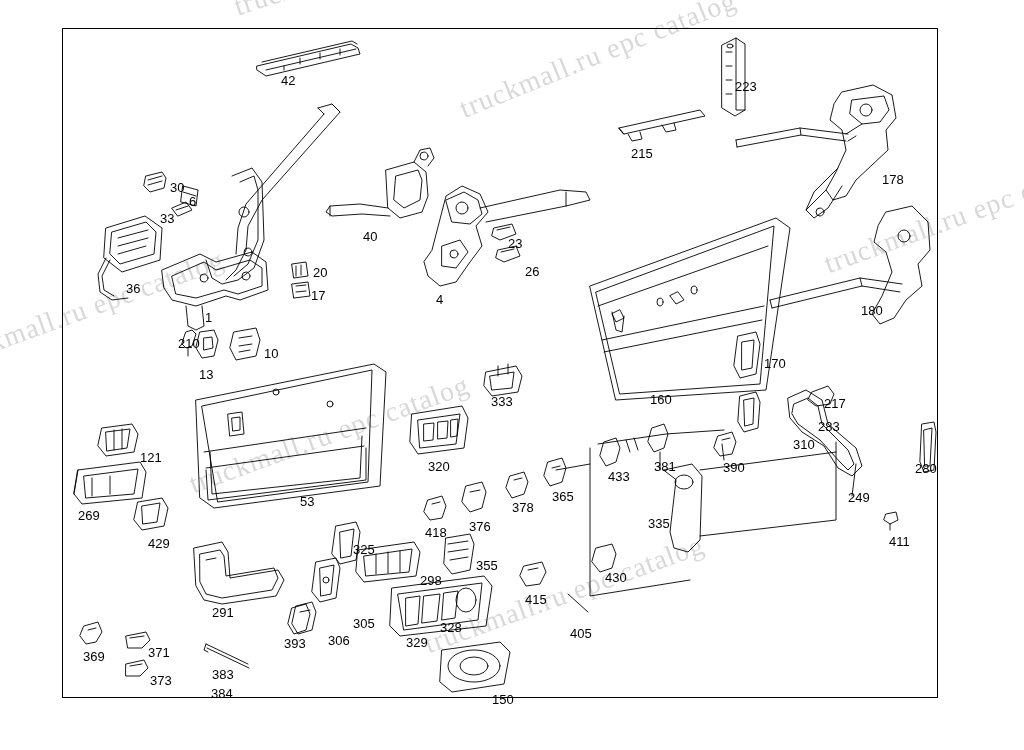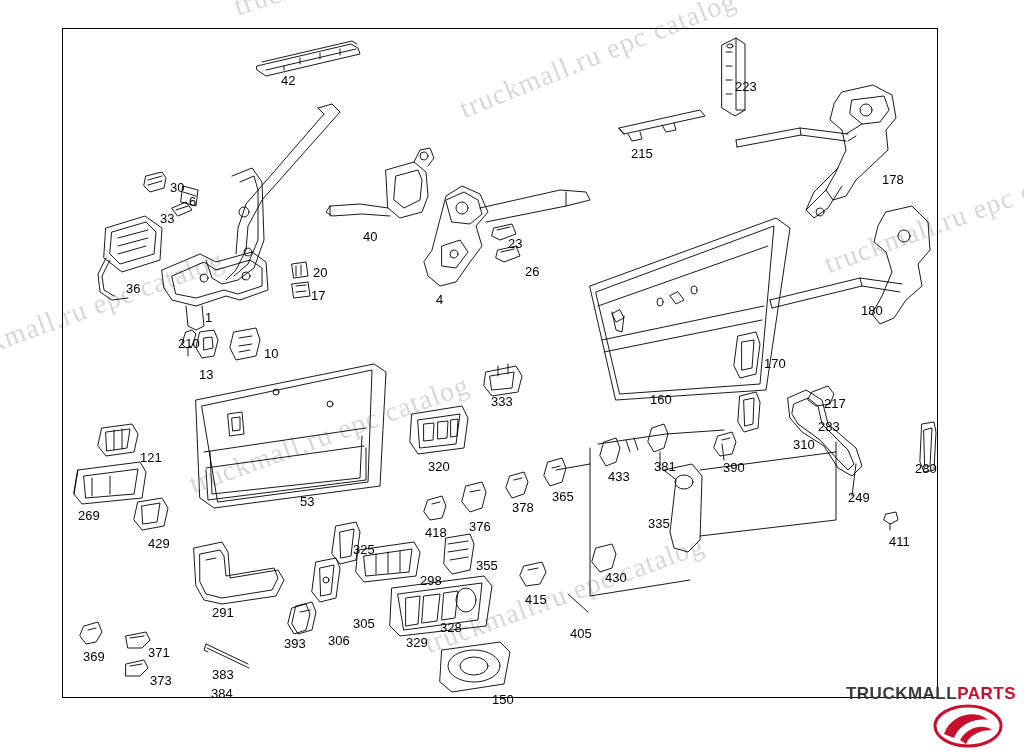--- a/index.html
+++ b/index.html
@@ -494,26 +494,14 @@
       <div class="num" style="left: 397px; top: 620px; margin-left: 43px;">328</div>
       <div class="num" style="left: 406px; top: 635px;">329</div>
       <div class="num" style="left: 83px; top: 649px;">369</div>
       <div class="num" style="left: 148px; top: 645px;">371</div>
       <div class="num" style="left: 150px; top: 673px;">373</div>
       <div class="num" style="left: 212px; top: 667px;">383</div>
       <div class="num" style="left: 211px; top: 686px;">384</div>
       <div class="num" style="left: 492px; top: 692px;">150</div>
     </div>
 
-  <div id="logo">
-    <div class="txt">
-      <span class="t-dark">TRUCKMALL</span><span class="t-red">PARTS</span>
-    </div>
-    <svg width="170" height="66" viewBox="0 0 170 66">
-      <g transform="translate(86,22)">
-        <ellipse cx="34" cy="22" rx="33" ry="20" fill="none" stroke="#c8102e" stroke-width="3"></ellipse>
-        <path d="M10 30 C18 8, 44 6, 54 16 C44 14, 26 18, 20 34 Z" fill="#c8102e"></path>
-        <path d="M26 36 C34 22, 50 20, 58 26 C48 26, 36 30, 32 40 Z" fill="#c8102e"></path>
-      </g>
-    </svg>
-  </div>
 
 </div>
 
 </body></html>

